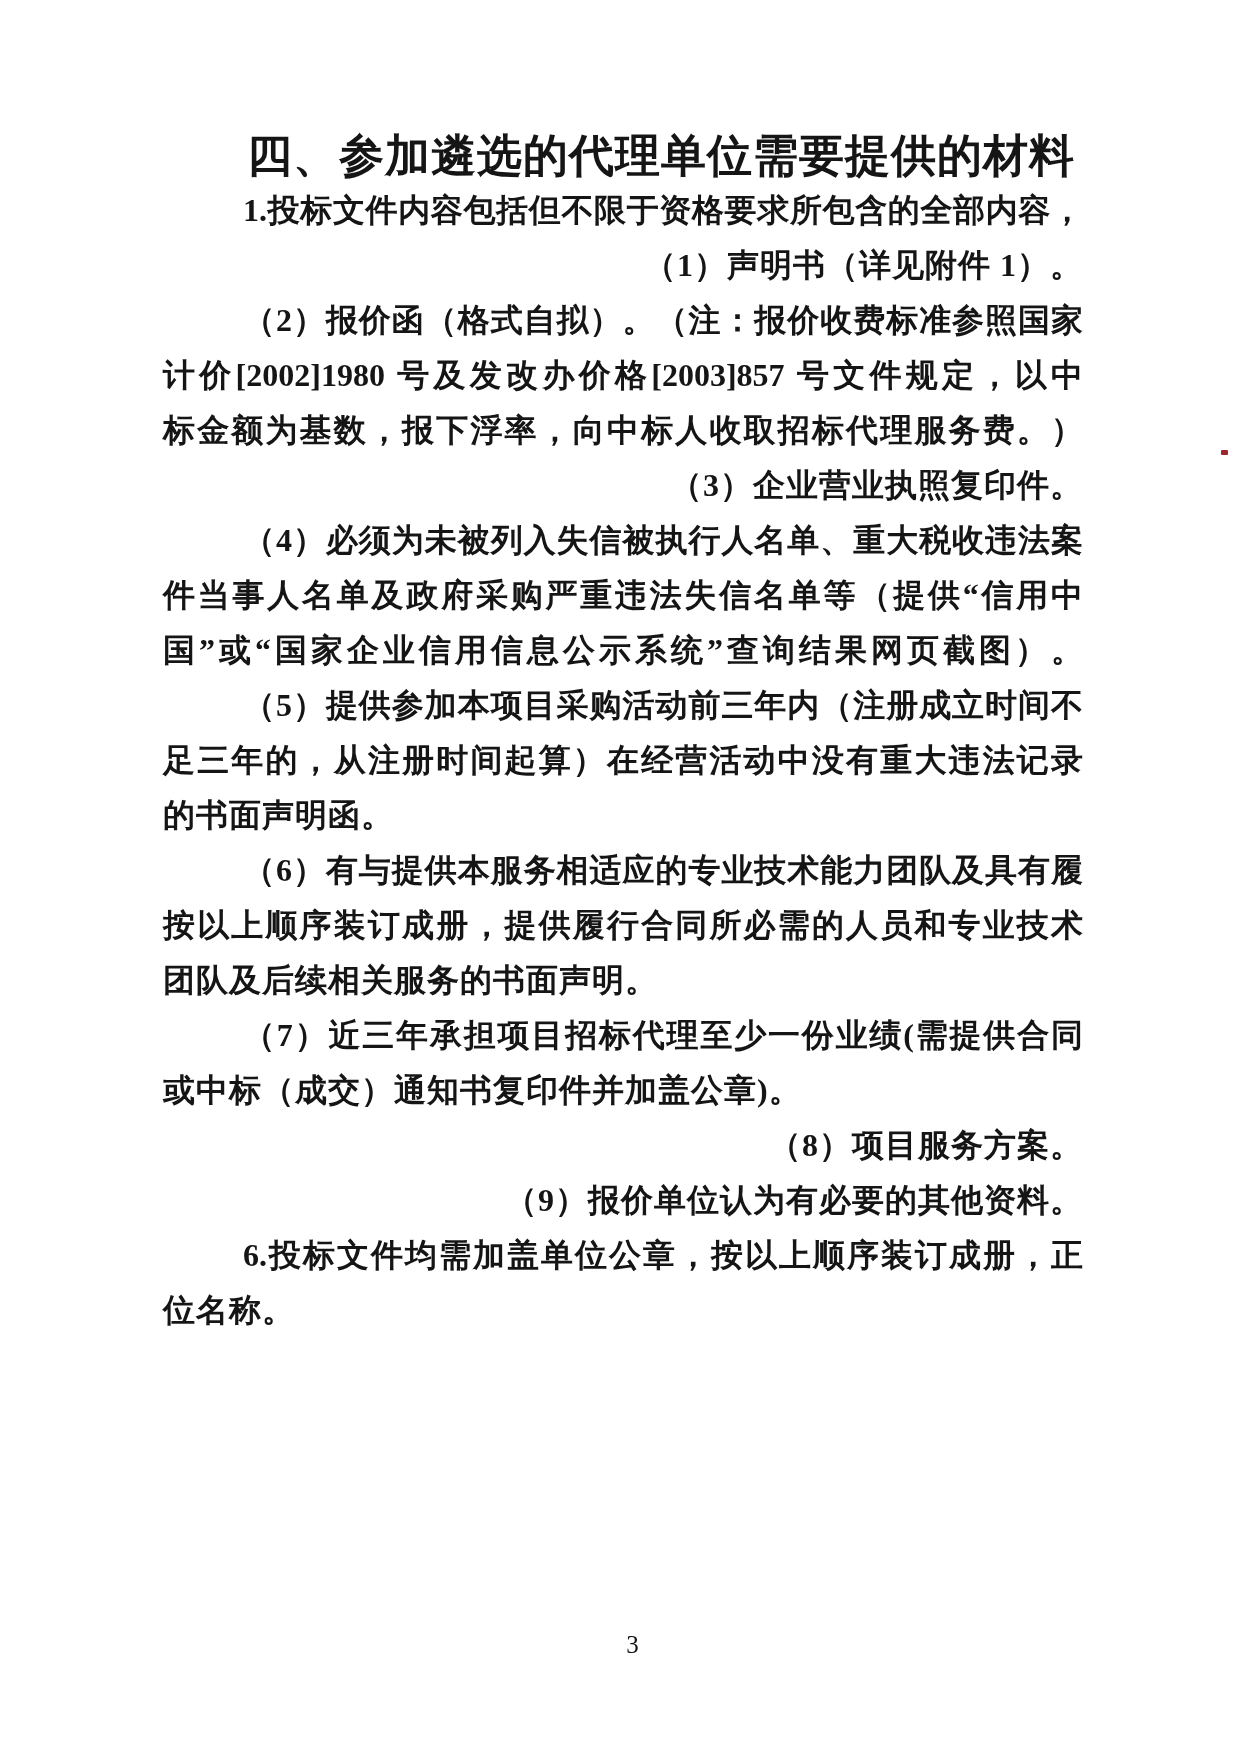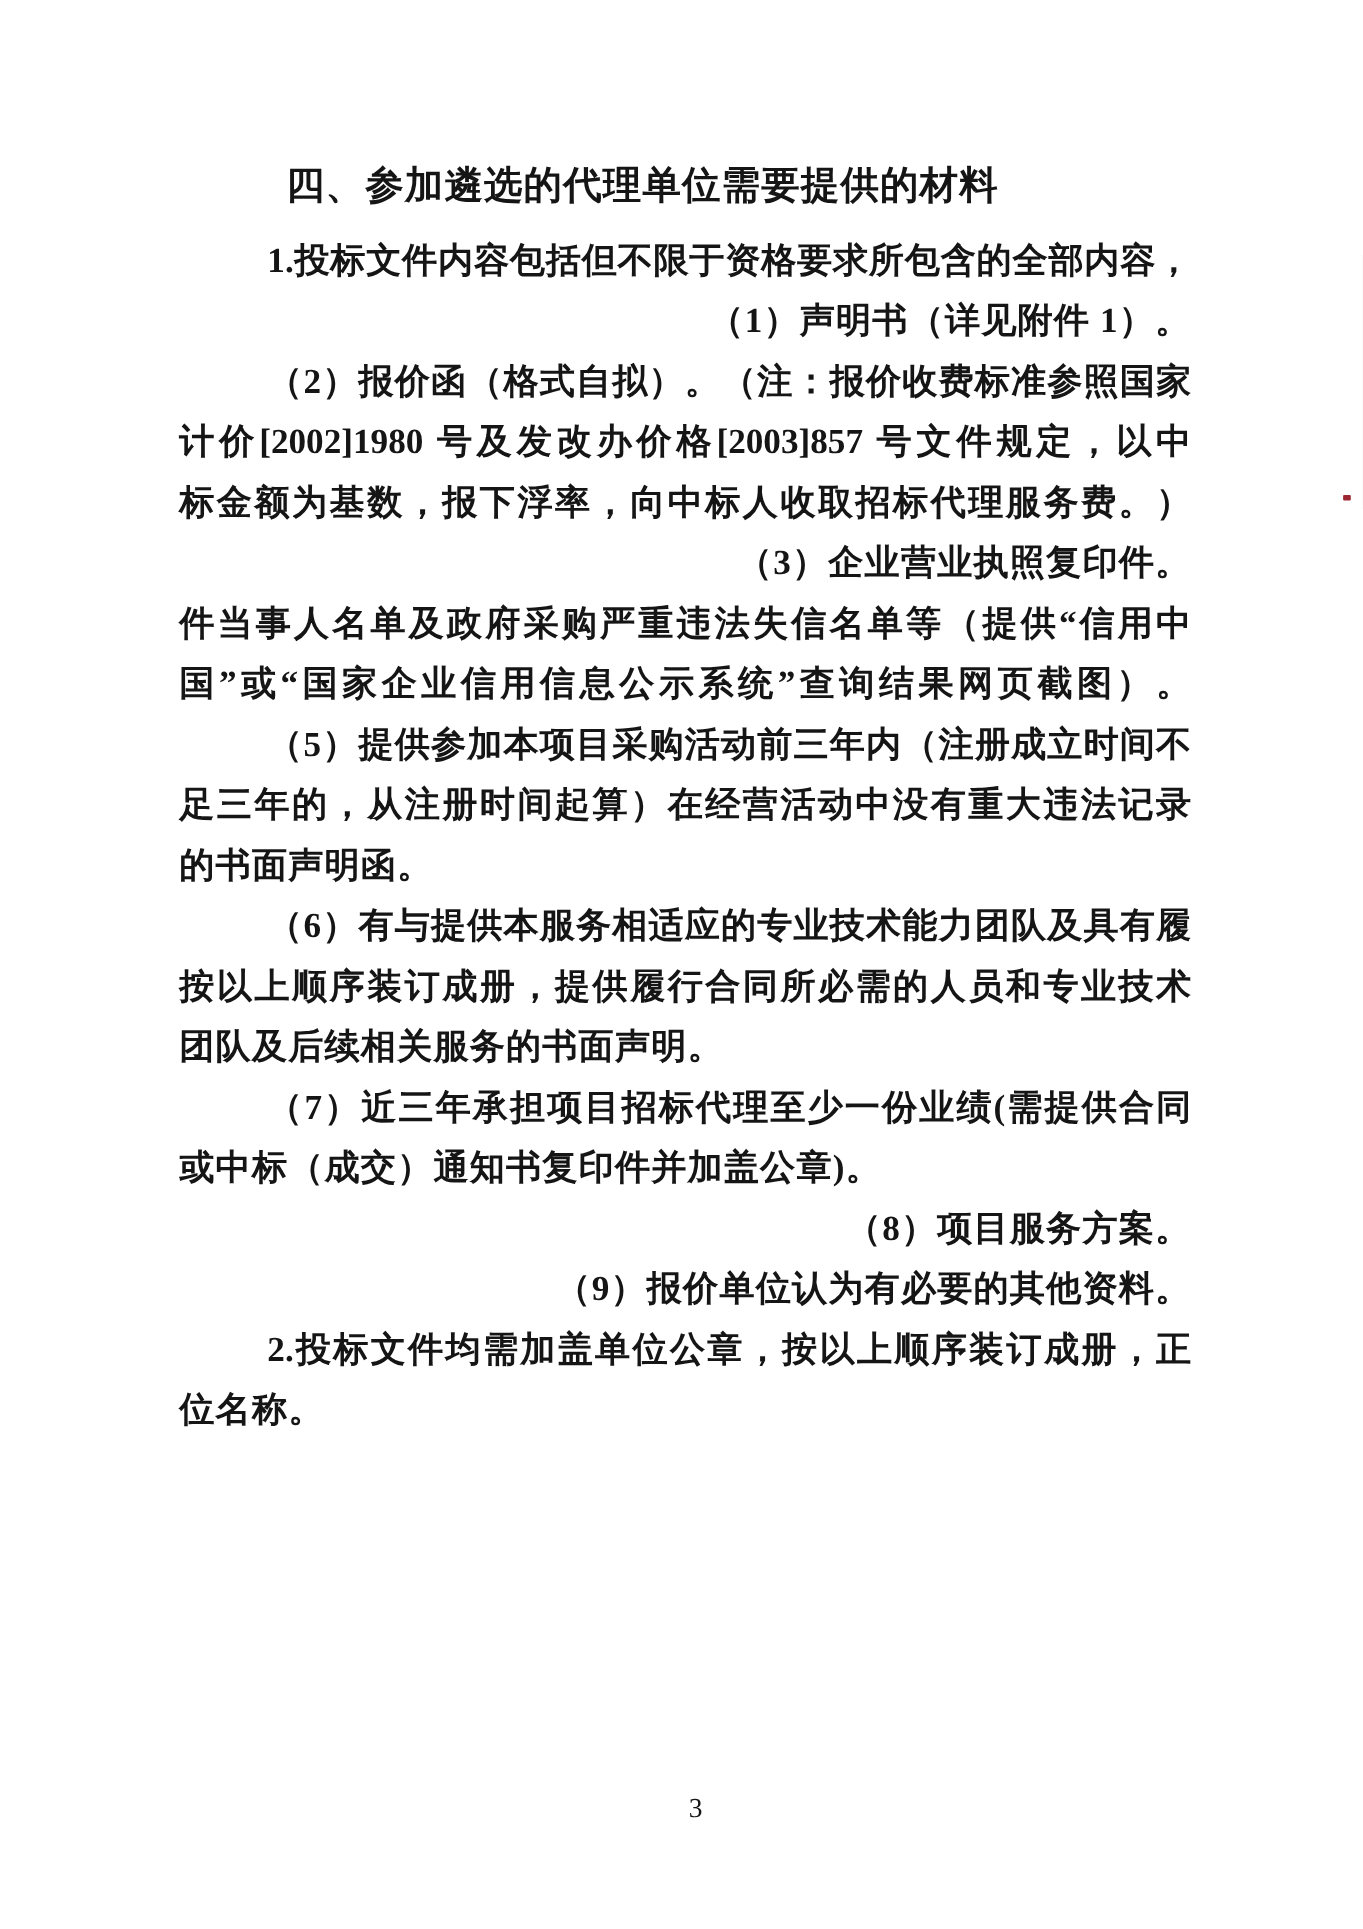--- a/index.html
+++ b/index.html
@@ -20,24 +20,24 @@
     position: absolute;
     left: 163px;
     top: 128px;
     width: 920px;
     font-family: "Liberation Serif", "DejaVu Serif", serif;
     font-size: 32px;
     line-height: 55px;
     color: #151515;
   }
   .heading {
-    margin: 13px;
+    margin: 0;
     font-family: "Liberation Sans", "DejaVu Sans", sans-serif;
     font-weight: 700;
-    font-size: 35px;
+    font-size: 45px;
     line-height: 55px;
     text-indent: 84px;
     letter-spacing: 1px;
     white-space: nowrap;
   }
   .line {
     min-height: 55px;
     letter-spacing: 1px;
     font-weight: bold;
   }
@@ -78,33 +78,34 @@
 <div class="page">
   <div class="content">
     <h2 class="heading">四、参加遴选的代理单位需要提供的材料</h2>
     <div id="lines">
         <div class="line indent fill">1.投标文件内容包括但不限于资格要求所包含的全部内容，</div>
         <div class="line indent">（1）声明书（详见附件 1）。</div>
         <div class="line indent fill">（2）报价函（格式自拟）。（注：报价收费标准参照国家</div>
         <div class="line fill">计价[2002]1980 号及发改办价格[2003]857 号文件规定，以中</div>
         <div class="line fill">标金额为基数，报下浮率，向中标人收取招标代理服务费。）</div>
         <div class="line indent">（3）企业营业执照复印件。</div>
+        <div class="line indent fill">（4）必须为未被列入失信被执行人名单、重大税收违法案</div>
         <div class="line fill">件当事人名单及政府采购严重违法失信名单等（提供“信用中</div>
         <div class="line fill">国”或“国家企业信用信息公示系统”查询结果网页截图）。</div>
         <div class="line indent fill">（5）提供参加本项目采购活动前三年内（注册成立时间不</div>
         <div class="line fill">足三年的，从注册时间起算）在经营活动中没有重大违法记录</div>
         <div class="line">的书面声明函。</div>
         <div class="line indent fill">（6）有与提供本服务相适应的专业技术能力团队及具有履</div>
         <div class="line fill">按以上顺序装订成册，提供履行合同所必需的人员和专业技术</div>
         <div class="line">团队及后续相关服务的书面声明。</div>
         <div class="line indent fill">（7）近三年承担项目招标代理至少一份业绩(需提供合同</div>
         <div class="line">或中标（成交）通知书复印件并加盖公章)。</div>
         <div class="line indent">（8）项目服务方案。</div>
         <div class="line indent">（9）报价单位认为有必要的其他资料。</div>
-        <div class="line indent fill">2.投标文件均需加盖单位公章，按以上顺序装订成册，正</div>
+        <div class="line indent fill">6.投标文件均需加盖单位公章，按以上顺序装订成册，正</div>
         <div class="line">位名称。</div>
       </div>
   </div>
 
   <div class="red-dot" style="background: rgb(156, 39, 51);"></div>
 
   <div class="page-number">3</div>
 </div>
 
 </body></html>

